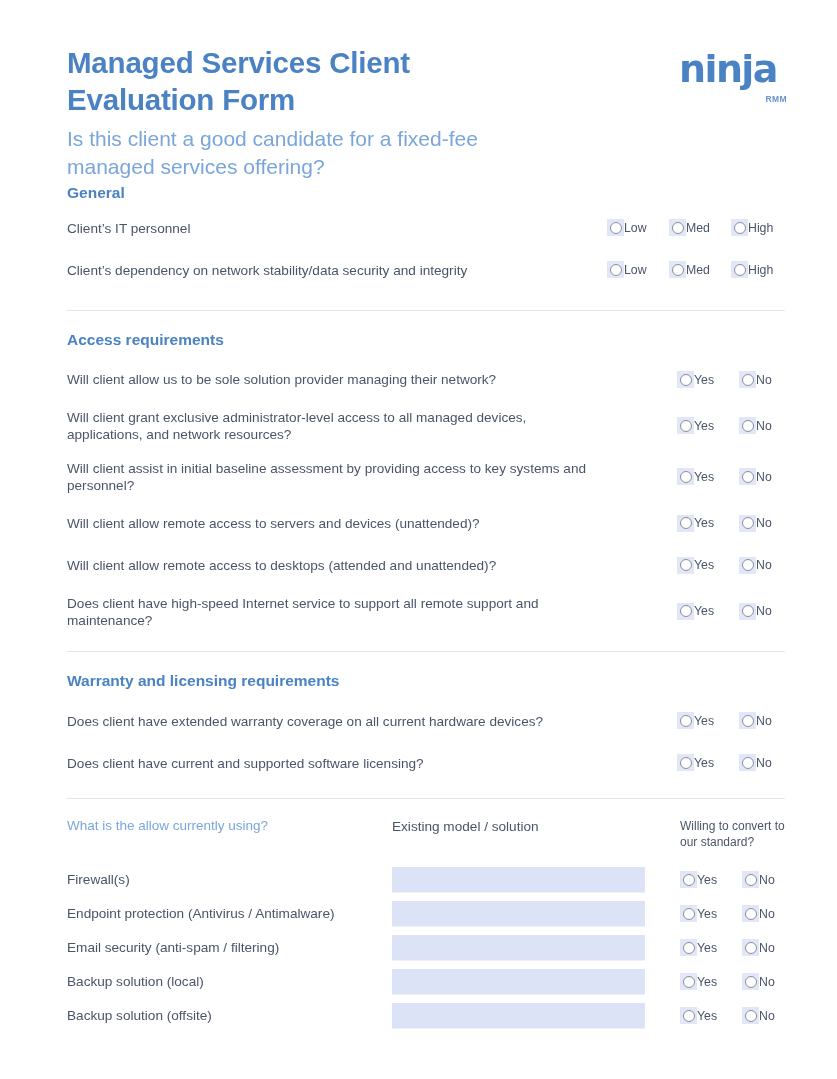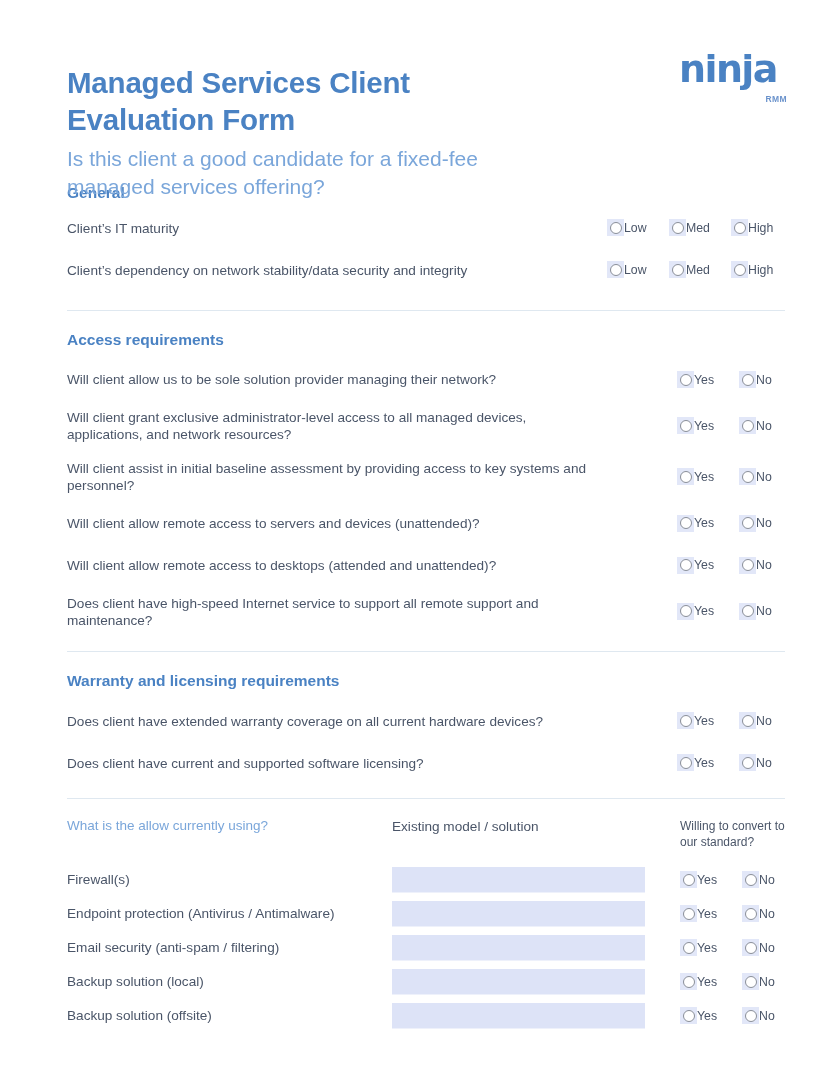--- a/index.html
+++ b/index.html
@@ -21,21 +21,21 @@
     position: absolute;
     left: 0; top: 0;
     width: 837px;
     height: 1079px;
     padding: 0 48px 0 67px;
   }
 
   
   .header {
     position: relative;
-    padding-top: 64px;
+    padding-top: 44px;
     height: 180px;
   }
 
   .title {
     font-size: 29.5px;
     font-weight: bold;
     color: #4a82c3;
     line-height: 1.26;
     letter-spacing: -0.2px;
     max-width: 470px;
@@ -245,21 +245,21 @@
     <div class="logo">
       <div class="logo-word">ninja</div>
       <div class="logo-sub">RMM</div>
     </div>
   </div>
 
   <div class="section general">
     <div class="sec-head">General</div>
 
     <div class="q-row">
-      <div class="q-text">Client’s IT maturity</div>
+      <div class="q-text">Client’s IT personnel</div>
       <div class="q-opts opts-lmh">
         <div class="opt">
           <div class="radio-box">
               <div class="radio-dot"></div>
             </div>
           <div class="opt-label">Low</div>
         </div>
         <div class="opt">
           <div class="radio-box">
               <div class="radio-dot"></div>

